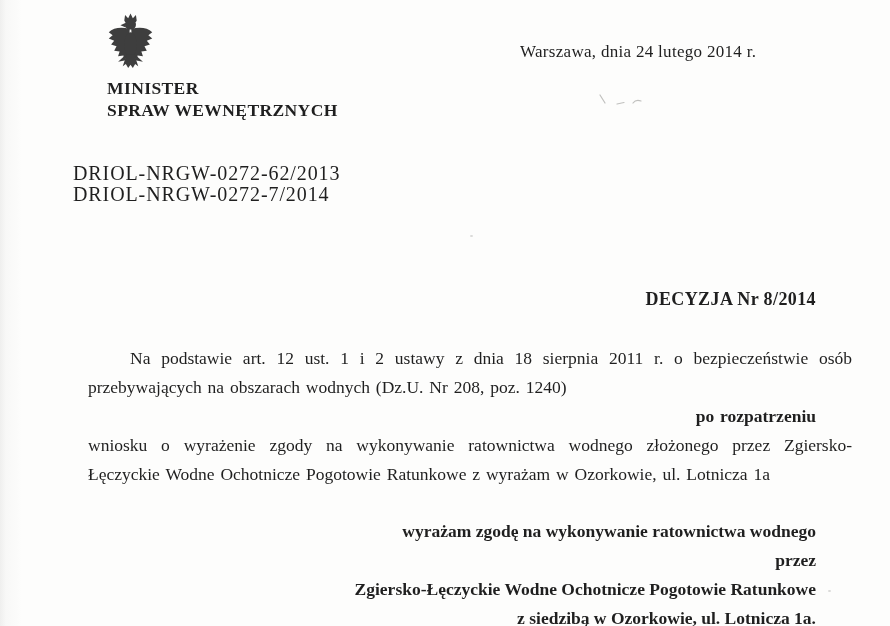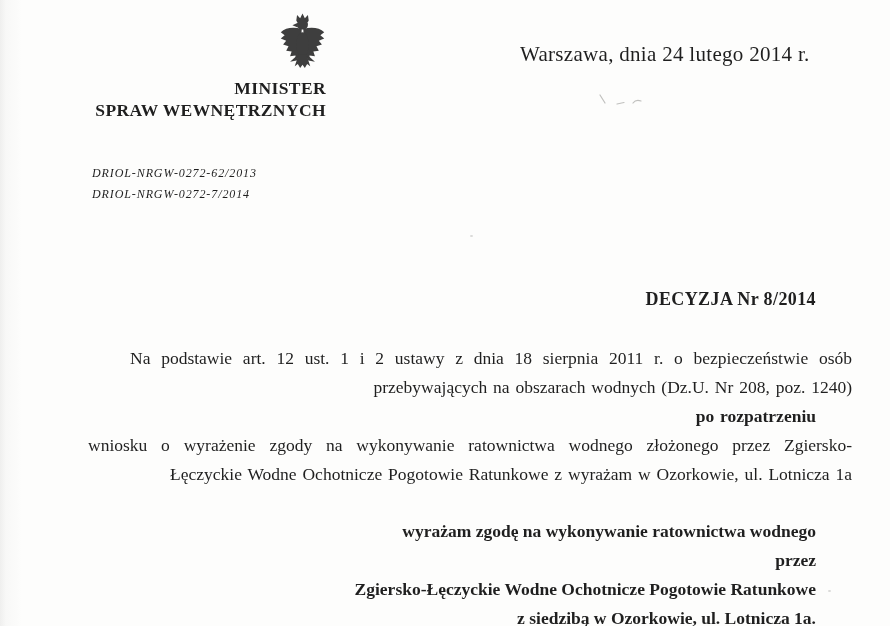--- a/index.html
+++ b/index.html
@@ -14,24 +14,24 @@
   }
   .page {
     position: absolute;
     inset: 0;
     width: 890px;
     height: 626px;
   }
   
   .letterhead {
     position: absolute;
-    left: 84px;
+    left: 107px;
     top: 12px;
     width: 242px;
-    text-align: right;
+    text-align: left;
   }
   .emblem {
     display: inline-block;
     filter: blur(0.25px);
     margin-bottom: 2px;
   }
   .lh-line1 {
     font-weight: bold;
     font-size: 17.5px;
     letter-spacing: 0.4px;
@@ -41,40 +41,39 @@
     font-weight: bold;
     font-size: 17.5px;
     letter-spacing: 0.4px;
     line-height: 23px;
   }
   
   .dateline {
     position: absolute;
     left: 520px;
     top: 42px;
-    font-size: 21px;
+    font-size: 17px;
     letter-spacing: 0.3px;
     white-space: nowrap;
   }
   .pen-mark {
     position: absolute;
     left: 593px;
     top: 92px;
     opacity: 0.55;
   }
   
   .refs {
     position: absolute;
-    left: 92px;
+    left: 73px;
     top: 163px;
-    font-size: 12px;
+    font-size: 20px;
     letter-spacing: 0.9px;
     line-height: 20.5px;
     white-space: nowrap;
-    font-style: italic;
   }
   
   .doc-body {
     position: absolute;
     left: 88px;
     top: 288px;
     width: 764px;
     font-size: 17.5px;
     line-height: 29px;
   }
@@ -89,21 +88,21 @@
   .para { margin-top: 34px; word-spacing: 1.5px; font-family: Liberation Serif, serif; }
   .line-justify {
     text-align: justify;
     text-align-last: justify;
     text-indent: 42px;
   }
   .line-justify-noindent {
     text-align: justify;
     text-align-last: justify;
   }
-  .line-left { text-align: right; }
+  .line-left { text-align: left; }
   .center-bold {
     text-align: right;
     font-weight: bold;
     padding-right: 36px;
   }
   .decision { margin-top: 28px; }
   .decision > div { margin-bottom: 0; }
   
   .speck {
     position: absolute;

